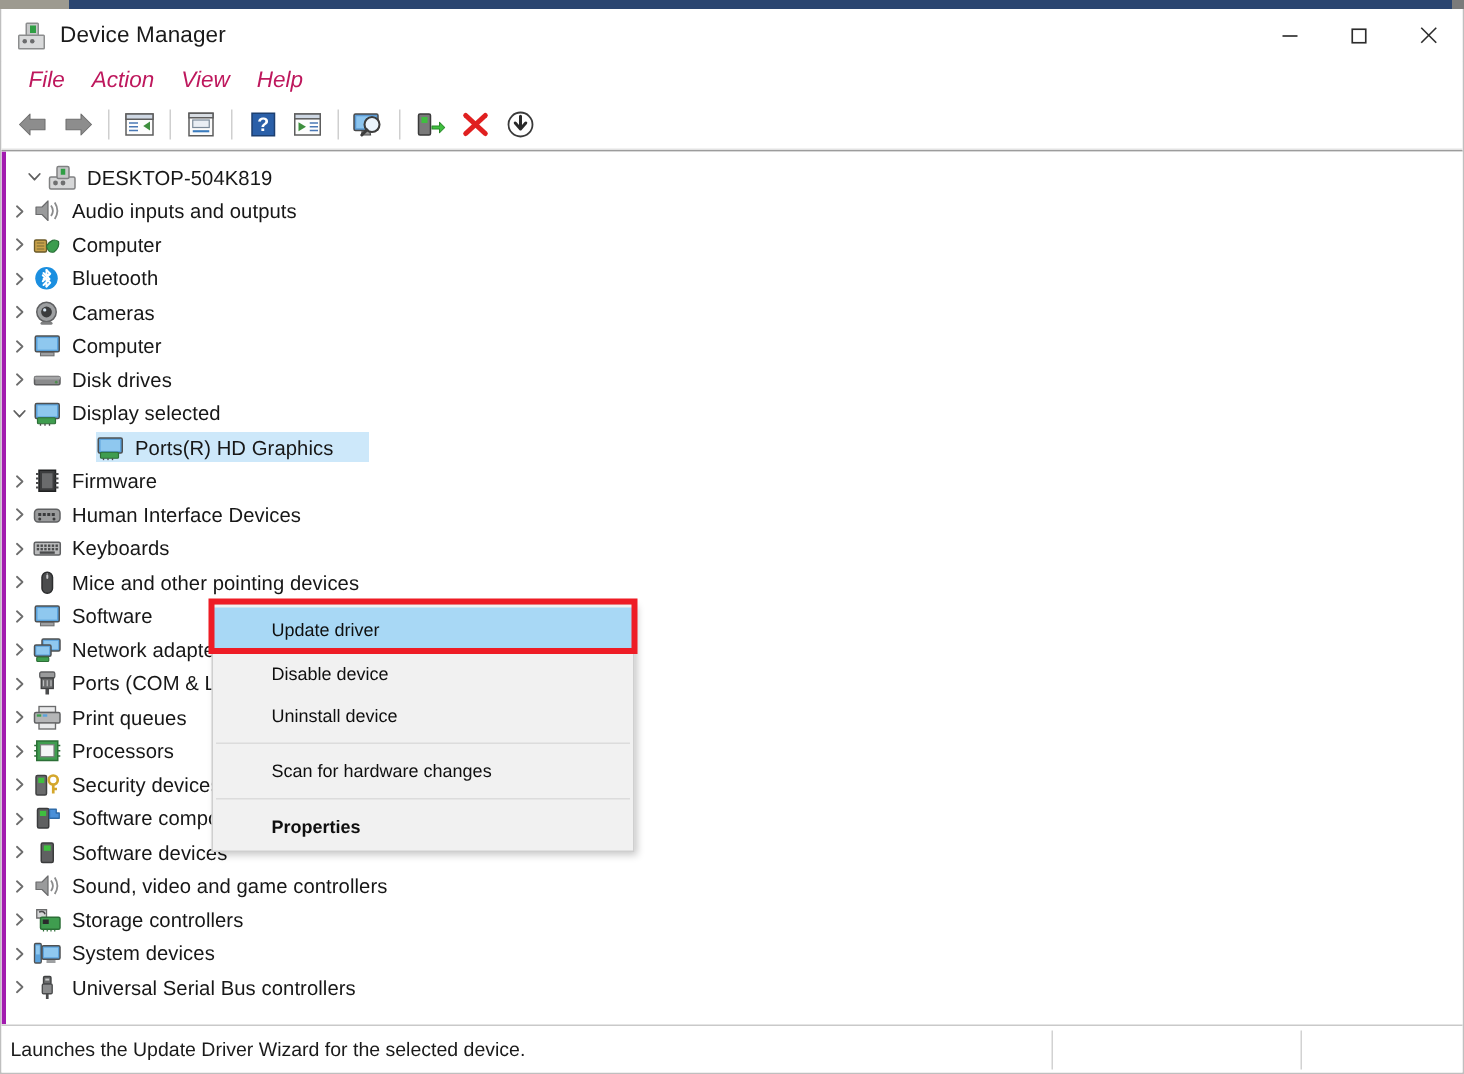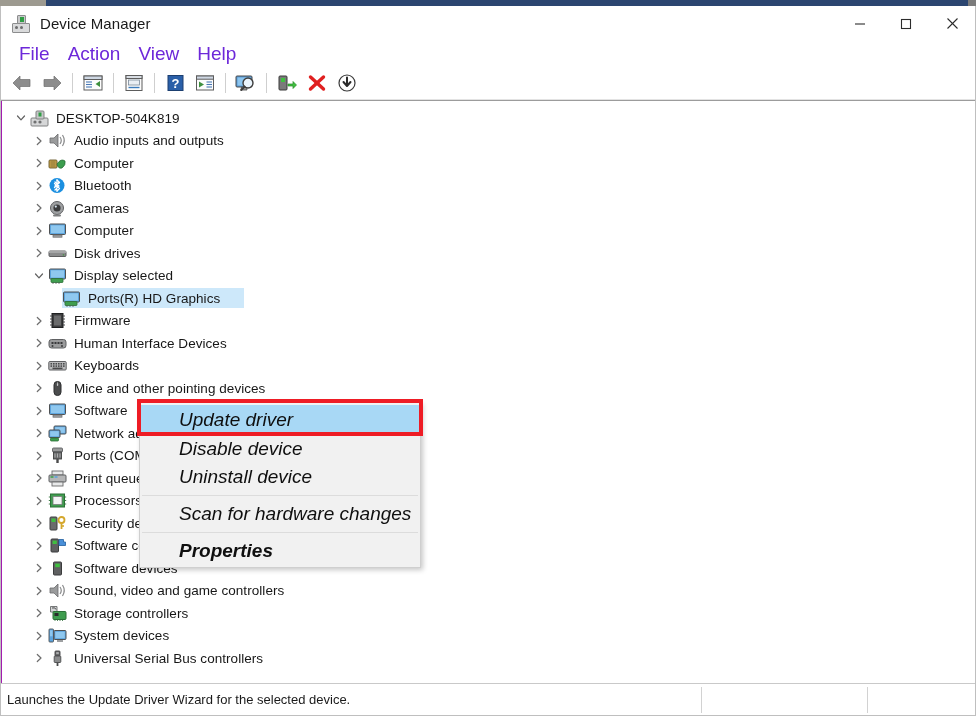--- a/index.html
+++ b/index.html
@@ -123,24 +123,25 @@
   
   .menubar {
     height: 25px;
     flex: 0 0 25px;
     display: flex;
     align-items: center;
     padding-left: 9px;
     background: #ffffff;
   }
   .menu-item {
-    font-size: 19px;
-    color: #6d28d9;
+    font-size: 15px;
+    color: #be185d;
     padding: 3px 9px;
     white-space: nowrap;
+    font-style: italic;
   }
 
   
   .toolbar {
     height: 34px;
     flex: 0 0 34px;
     display: flex;
     align-items: center;
     padding-left: 6px;
     background: #ffffff;
@@ -167,21 +168,21 @@
     background: #ffffff;
     border-top: 1px solid #9c9c9c;
     display: flex;
     overflow: hidden;
   }
   .tree-pane {
     flex: 1 1 auto;
     position: relative;
     padding-top: 6px;
     background: #ffffff;
-    border-left: 1px solid #a21caf;
+    border-left: 3px solid #a21caf;
     overflow: hidden;
   }
 
   .row {
     height: 22.5px;
     display: flex;
     align-items: center;
     position: relative;
     white-space: nowrap;
   }
@@ -200,21 +201,21 @@
     flex: 0 0 19px;
     margin-right: 7px;
     position: relative;
   }
   .row-label {
     font-size: 13.5px;
     color: #171717;
     letter-spacing: 0.05px;
   }
   .row.lvl0 { padding-left: 10px; }
-  .row.lvl1 { padding-left: 28px; }
+  .row.lvl1 { }
   .row.lvl2 { padding-left: 60px; }
 
   .row.selected .sel-bg {
     position: absolute;
     left: 60px;
     top: 1px;
     height: 20px;
     width: 182px;
     background: #cde8fa;
   }
@@ -257,24 +258,23 @@
     border: 1px solid #cfcfcf;
     box-shadow: 2px 2px 5px rgba(0,0,0,0.22);
     z-index: 50;
     padding: 2px 0 2px 0;
   }
   .ctx-item {
     height: 28px;
     display: flex;
     align-items: center;
     padding-left: 39px;
-    font-size: 19px;
+    font-size: 12px;
     color: #0f0f0f;
     position: relative;
-    font-style: italic;
   }
   .ctx-item.highlight {
     background: #a8d8f5;
     height: 30px;
   }
   .ctx-item.bold { font-weight: bold; }
   .ctx-sep {
     height: 1px;
     background: #dcdcdc;
     margin: 4px 2px 4px 2px;

